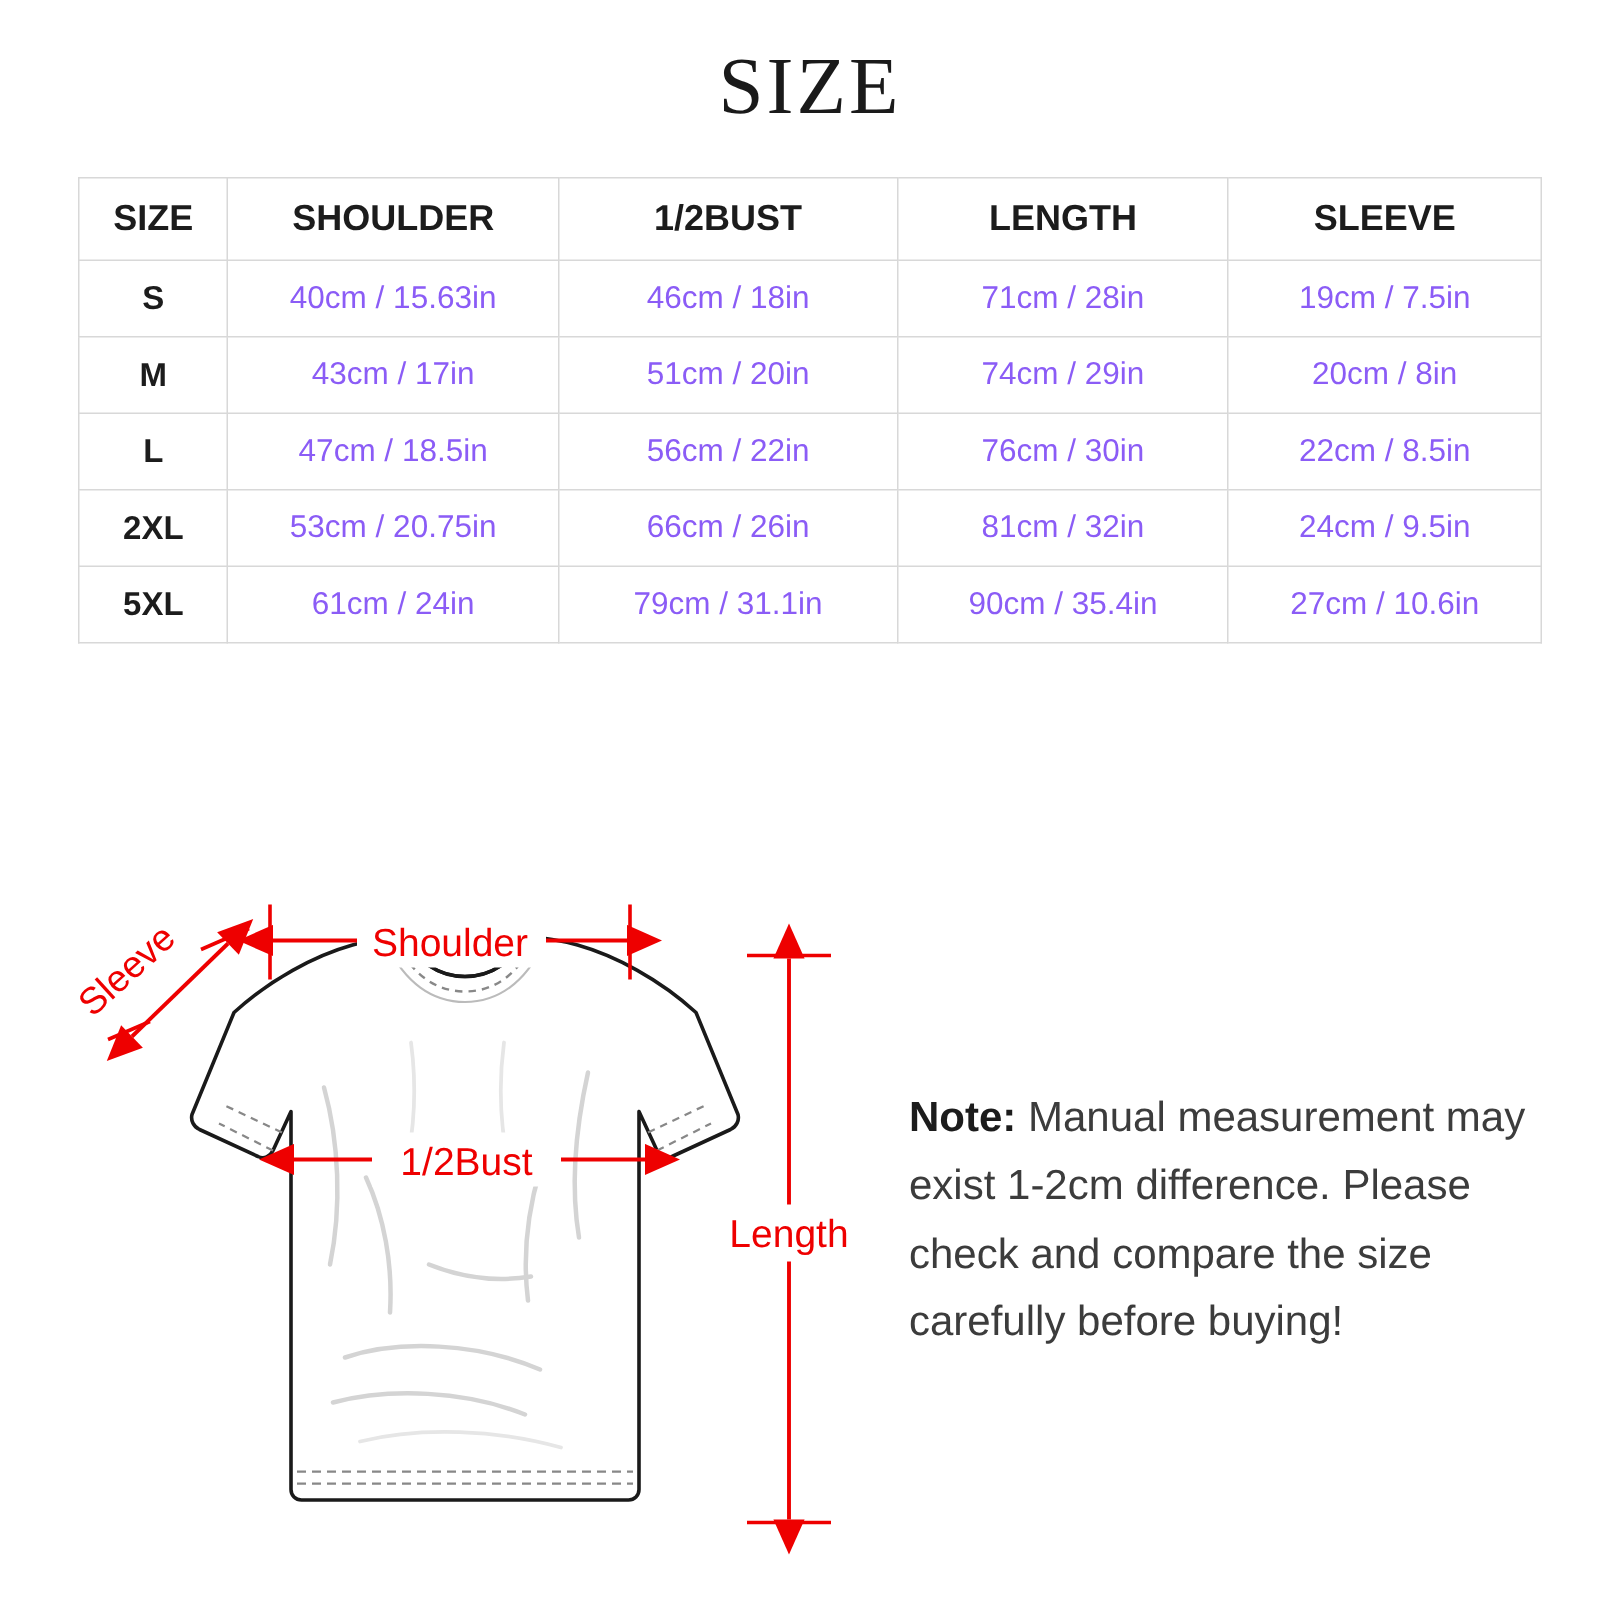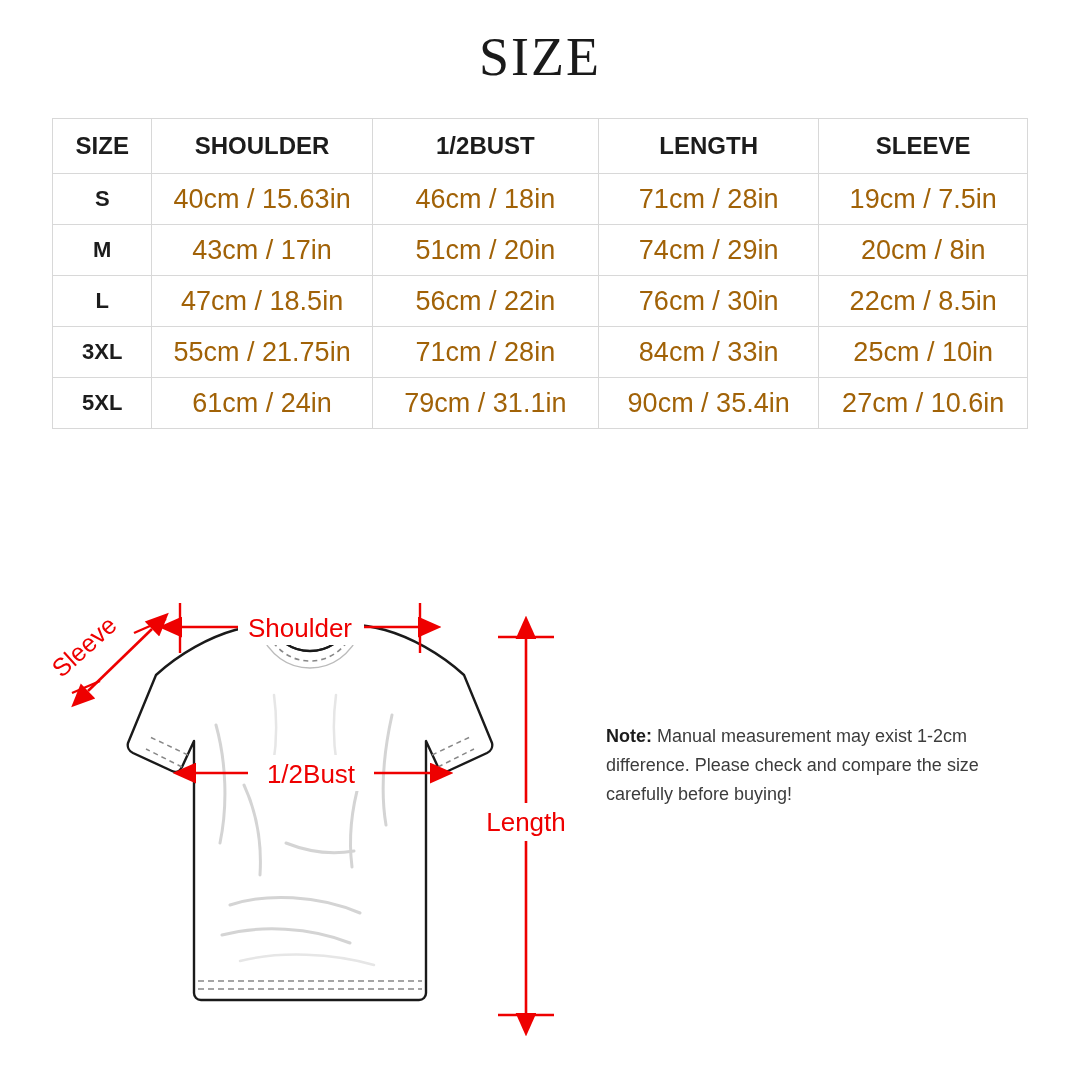--- a/index.html
+++ b/index.html
@@ -45,23 +45,23 @@
     text-align: center;
     color: #3a3a3a;
   }
   table.size-table th {
     font-size: 24px;
     font-weight: bold;
     height: 52px;
     color: #1c1c1c;
   }
   table.size-table td {
-    font-size: 27px;
+    font-size: 21px;
     height: 48px;
-    color: #a16207;
+    color: #8b5cf6;
   }
   table.size-table td.size-col {
     font-weight: bold;
     font-size: 22px;
     color: #1c1c1c;
   }
   col.c-size  { width: 10.2%; }
   col.c-sh    { width: 22.6%; }
   col.c-bust  { width: 23.2%; }
   col.c-len   { width: 22.6%; }
@@ -76,21 +76,21 @@
     height: 490px;
   }
   .diagram svg { display: block; }
 
   
   .note {
     position: absolute;
     left: 606px;
     top: 722px;
     width: 430px;
-    font-size: 18px;
+    font-size: 28px;
     line-height: 1.62;
     color: #3c3c3c;
   }
   .note b {
     font-weight: bold;
     color: #1c1c1c;
   }
   .note-text { }
 </style>
 </head>
@@ -132,25 +132,25 @@
         <td>20cm / 8in</td>
       </tr>
       <tr>
         <td class="size-col">L</td>
         <td>47cm / 18.5in</td>
         <td>56cm / 22in</td>
         <td>76cm / 30in</td>
         <td>22cm / 8.5in</td>
       </tr>
       <tr>
-        <td class="size-col">3XL</td>
-        <td>55cm / 21.75in</td>
-        <td>71cm / 28in</td>
-        <td>84cm / 33in</td>
-        <td>25cm / 10in</td>
+        <td class="size-col">2XL</td>
+        <td>53cm / 20.75in</td>
+        <td>66cm / 26in</td>
+        <td>81cm / 32in</td>
+        <td>24cm / 9.5in</td>
       </tr>
       <tr>
         <td class="size-col">5XL</td>
         <td>61cm / 24in</td>
         <td>79cm / 31.1in</td>
         <td>90cm / 35.4in</td>
         <td>27cm / 10.6in</td>
       </tr>
     </tbody>
   </table>

